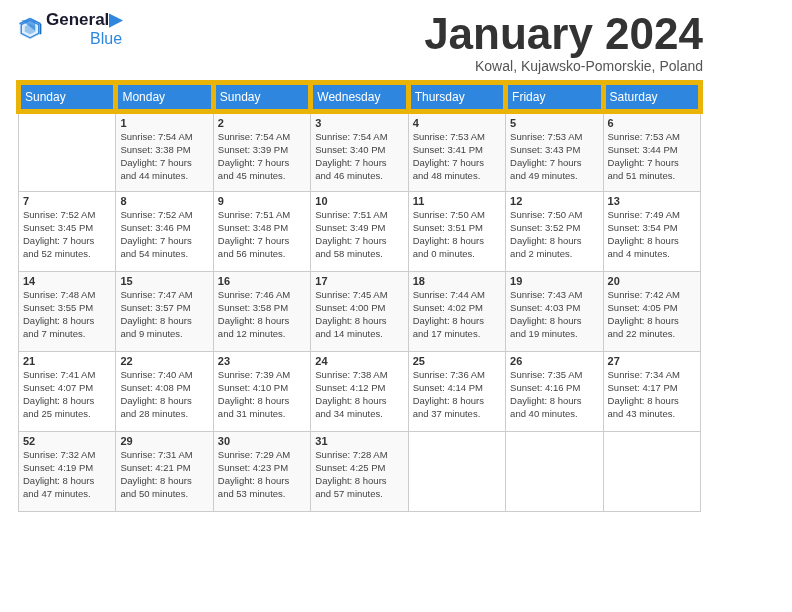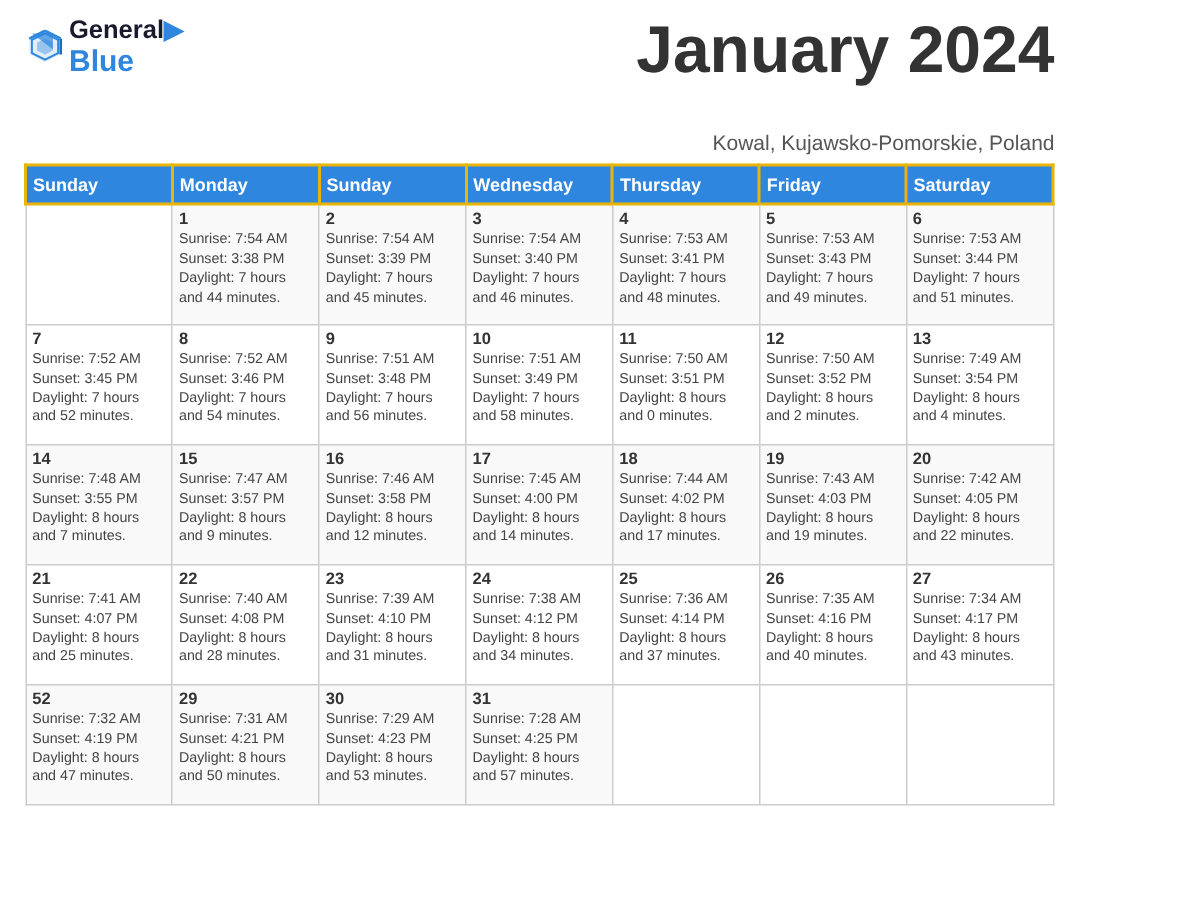--- a/index.html
+++ b/index.html
@@ -34,35 +34,34 @@
     }
     .month-title {
       font-size: 44px;
       font-weight: bold;
       color: #333;
       line-height: 1.1;
     }
     .subtitle {
       font-size: 14px;
       color: #555;
-      margin-top: 29px;
     }
     table {
       width: 100%;
       border-collapse: collapse;
       table-layout: fixed;
     }
     thead tr th {
       background: #2e86de;
       color: #fff;
       font-size: 12px;
-      font-weight: bold;
+      font-weight: normal;
       padding: 5px 4px;
       text-align: left;
-      border: 2px solid #eab308;
+      border: 5px solid #eab308;
     }
     tbody tr td {
       border: 1px solid #ccc;
       vertical-align: top;
       padding: 3px 4px;
       font-size: 10px;
       color: #333;
       height: 80px;
       background: #fff;
     }
@@ -102,21 +101,21 @@
         <polygon points="16,6 26,11 26,21 16,26 6,21 6,11" fill="none" stroke="#2e86de" stroke-width="1.5"></polygon>
         <polygon points="16,10 22,13 22,19 16,22 10,19 10,13" fill="#2e86de" opacity="0.4"></polygon>
         <path d="M16 4 L28 10" stroke="#2e86de" stroke-width="2" fill="none"></path>
         <path d="M28 10 L28 22" stroke="#1a6fbf" stroke-width="2" fill="none"></path>
         <path d="M16 4 L4 10" stroke="#2e86de" stroke-width="2" fill="none"></path>
 
         <path d="M6 6 L22 6 L22 18 Z" fill="#2e86de" opacity="0.7"></path>
       </svg>
       <div>
         <div style="font-size:17px;font-weight:bold;color:#1a1a2e;line-height:1.15;"><span style="color:#1a1a2e;">General</span><span style="color:#2e86de;">▶</span></div>
-        <div style="font-size:20px;font-weight:bold;color:#2e86de;line-height:1.15;">Blue</div>
+        <div style="font-size:16px;font-weight:normal;color:#2e86de;line-height:1.15;margin-left:44px;">Blue</div>
       </div>
     </div>
     <div class="title-block">
       <div class="month-title">January 2024</div>
       <div class="subtitle">Kowal, Kujawsko-Pomorskie, Poland</div>
     </div>
   </div>
 
   <table>
     <thead>

